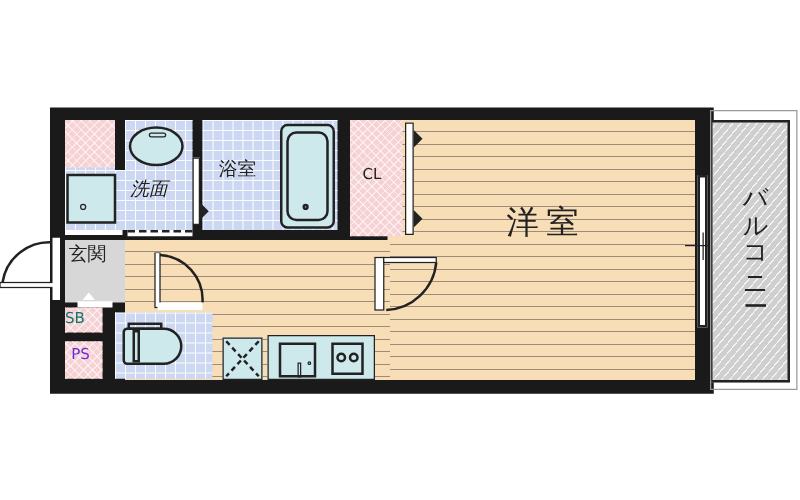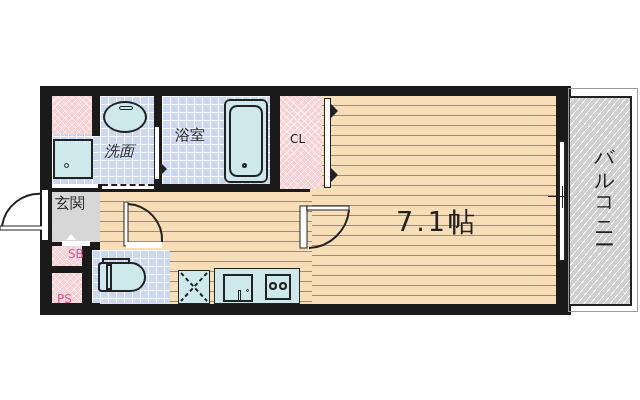--- a/index.html
+++ b/index.html
@@ -35,21 +35,21 @@
 <body>
 
 <div class="abs" style="left:0;top:0;width:640px;height:400px;">
 
   <div class="abs wall" style="left:40px;top:86px;width:531px;height:229px;"></div>
 
   <div class="abs floor-wood" style="left:310px;top:96px;width:246px;height:208px;"></div>
 
   <div class="abs floor-wood" style="left:100px;top:192px;width:212px;height:112px;"></div>
 
-  <div class="abs lbl" style="left:396px;top:204px;font-size:27px;letter-spacing:3px;">7.1帖</div>
+  <div class="abs lbl" style="left:405px;top:160px;font-size:26px;letter-spacing:6px;">洋室</div>
 
   <div class="abs pinkhatch" style="left:280px;top:96px;width:42px;height:93px;"></div>
   <div class="abs lbl" style="left:290px;top:132px;font-size:12px;">CL</div>
   <div class="abs" style="left:324px;top:98px;width:7px;height:90px;background:#fff;border:1px solid #222;"></div>
   <div class="abs" style="left:331px;top:104px;width:0;height:0;border-top:7px solid transparent;border-bottom:7px solid transparent;border-left:7px solid #222;"></div>
   <div class="abs" style="left:331px;top:168px;width:0;height:0;border-top:7px solid transparent;border-bottom:7px solid transparent;border-left:7px solid #222;"></div>
 
   <div class="abs tile" style="left:162px;top:96px;width:108px;height:88px;"></div>
   <div class="abs lbl" style="left:175px;top:126px;font-size:15px;">浴室</div>
   <div class="abs fixture" style="left:224px;top:99px;width:44px;height:84px;border-radius:6px;">
@@ -77,23 +77,23 @@
   <div class="abs" style="left:62px;top:241px;width:28px;height:5px;background:#fff;"></div>
   <div class="abs" style="left:66px;top:234px;width:0;height:0;border-left:5px solid transparent;border-right:5px solid transparent;border-bottom:6px solid #fff;"></div>
 
   <svg class="abs" style="left:0;top:190px;" width="50" height="50">
     <rect x="0" y="36" width="48" height="4" fill="#fff" stroke="#222" stroke-width="1"></rect>
     <path d="M2 36 A38 38 0 0 1 44 4" fill="none" stroke="#222" stroke-width="2"></path>
     <rect x="42" y="0" width="6" height="50" fill="#fff"></rect>
   </svg>
 
   <div class="abs pinkhatch" style="left:52px;top:246px;width:30px;height:20px;"></div>
-  <div class="abs lbl" style="left:68px;top:247px;font-size:12px;color:#ec4899;">SB</div>
+  <div class="abs lbl" style="left:52px;top:247px;font-size:12px;color:#0f766e;">SB</div>
   <div class="abs pinkhatch" style="left:52px;top:273px;width:30px;height:30px;"></div>
-  <div class="abs lbl" style="left:57px;top:292px;font-size:12px;color:#ec4899;">PS</div>
+  <div class="abs lbl" style="left:57px;top:276px;font-size:12px;color:#6d28d9;">PS</div>
 
   <div class="abs tile" style="left:92px;top:250px;width:78px;height:53px;"></div>
   <div class="abs fixture" style="left:98px;top:262px;width:48px;height:30px;border-radius:4px 16px 16px 4px;">
     <div class="abs" style="left:2px;top:-6px;width:28px;height:6px;border:2px solid #222;"></div>
     <div class="abs" style="left:6px;top:0;width:6px;height:26px;border:2px solid #222;"></div>
   </div>
   <svg class="abs" style="left:122px;top:202px;" width="44" height="46">
     <rect x="2" y="0" width="4" height="44" fill="#fff" stroke="#222" stroke-width="1"></rect>
     <path d="M6 2 A36 36 0 0 1 40 40" fill="none" stroke="#222" stroke-width="2"></path>
   </svg>

